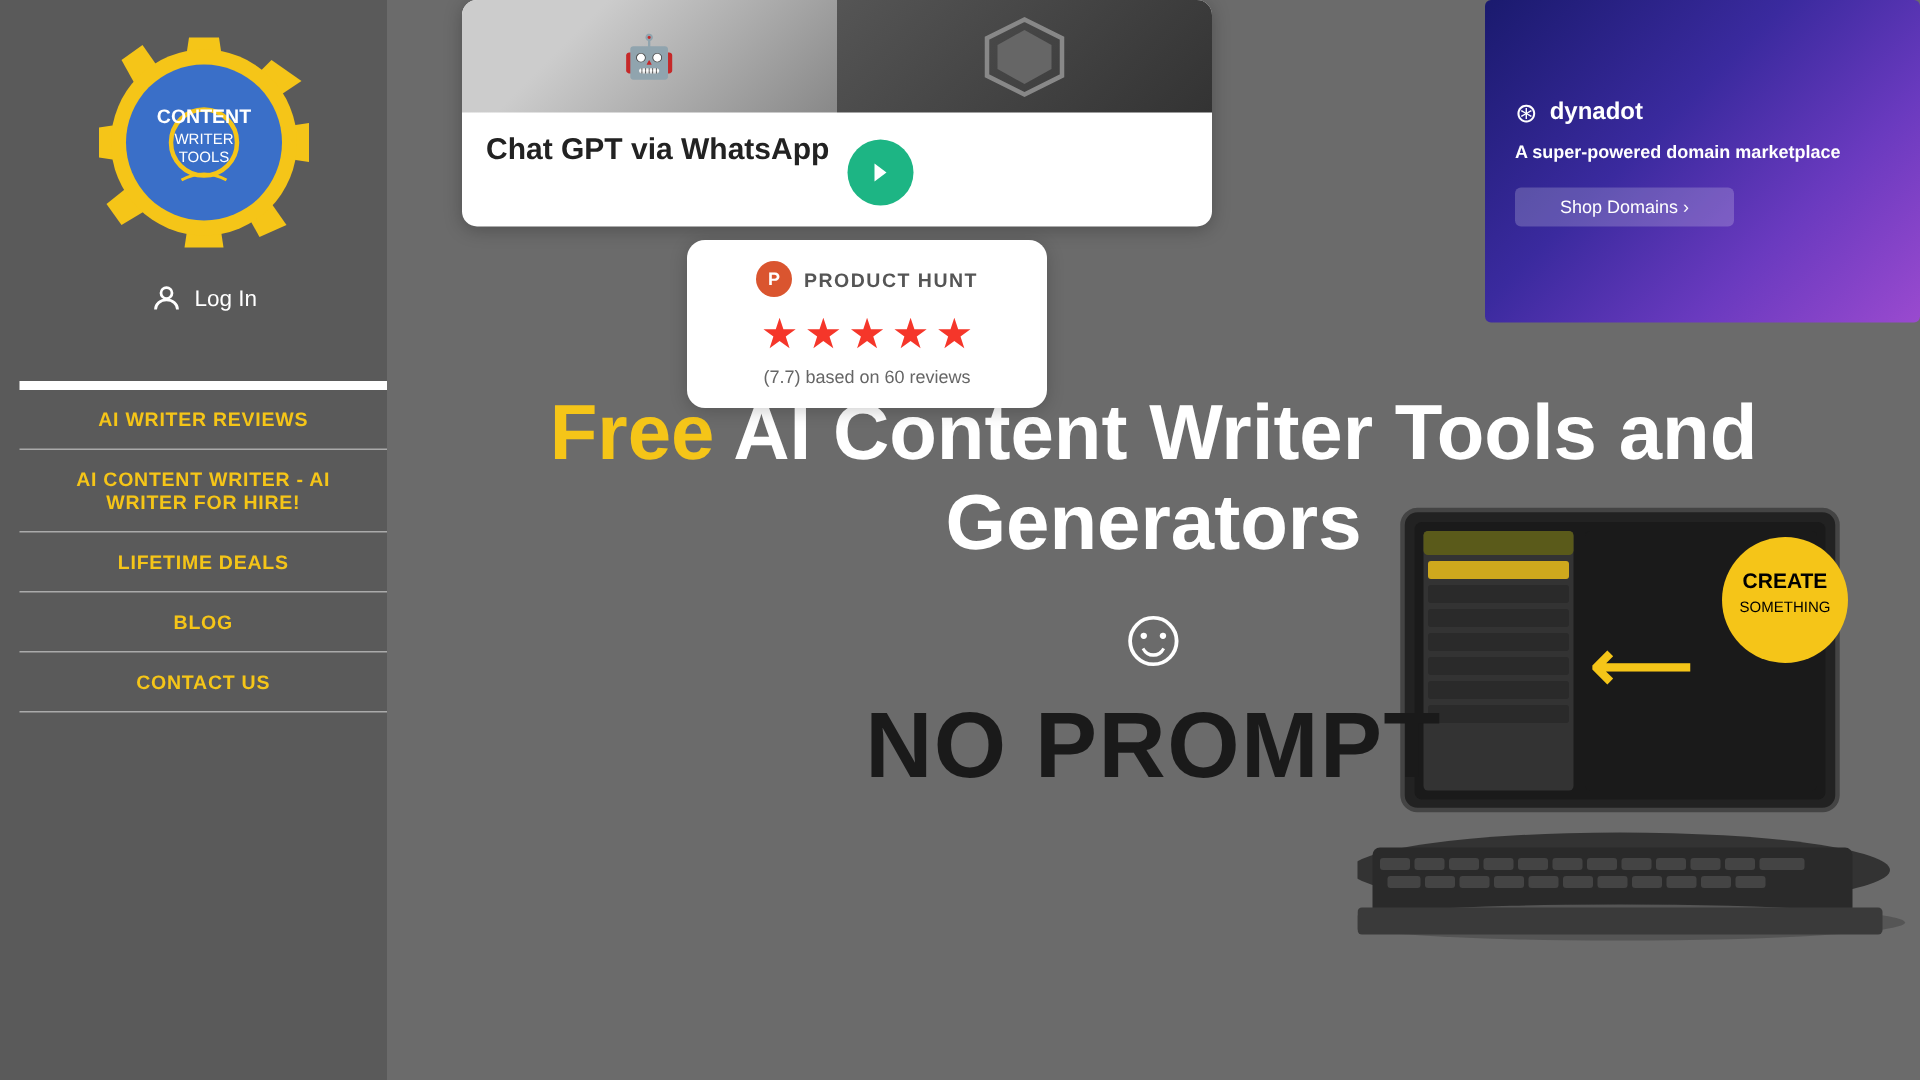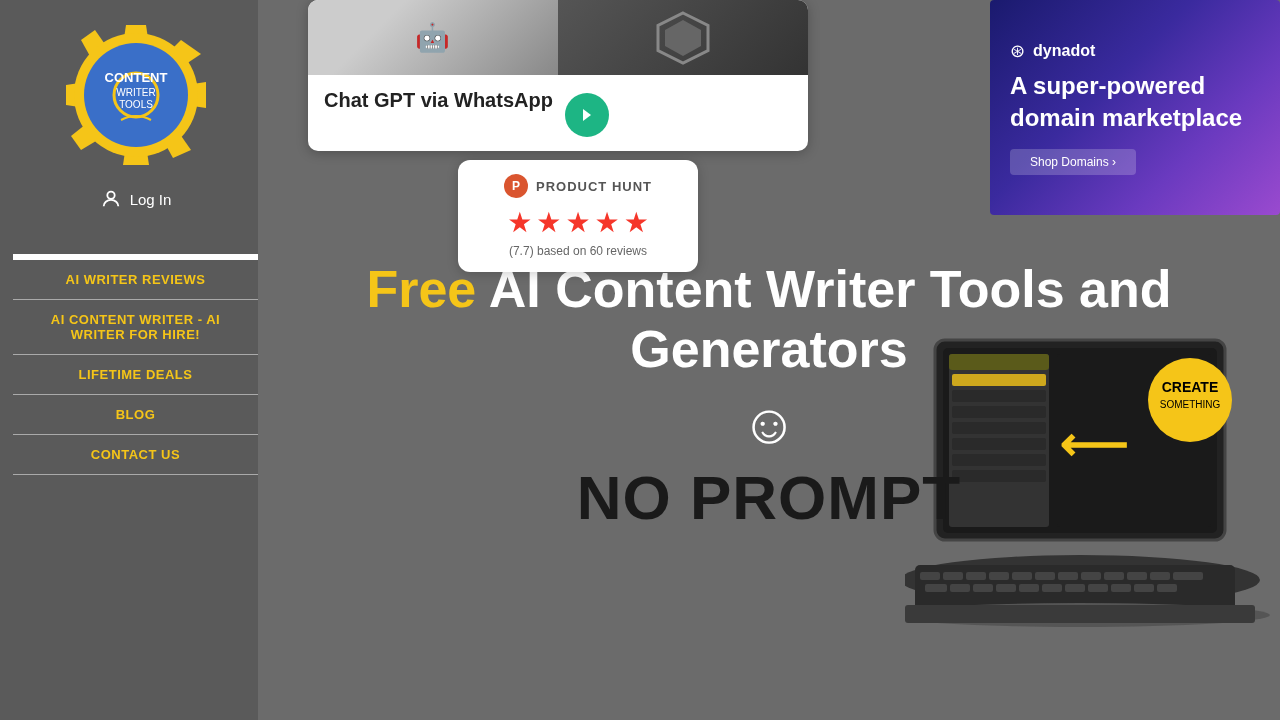--- a/index.html
+++ b/index.html
@@ -258,30 +258,30 @@
     }
 
     .dynadot-name {
       color: #fff;
       font-size: 16px;
       font-weight: bold;
     }
 
     .dynadot-tagline {
       color: #fff;
-      font-size: 24px;
+      font-size: 12px;
       font-weight: bold;
       line-height: 1.3;
     }
 
     .dynadot-btn {
       background: rgba(255,255,255,0.2);
       border: none;
       color: #fff;
-      padding: 6px 20px;
+      padding: 6px 30px;
       border-radius: 4px;
       font-size: 12px;
       cursor: pointer;
       width: fit-content;
       margin-top: 8px;
     }
 
     
     .hero-section {
       position: absolute;

